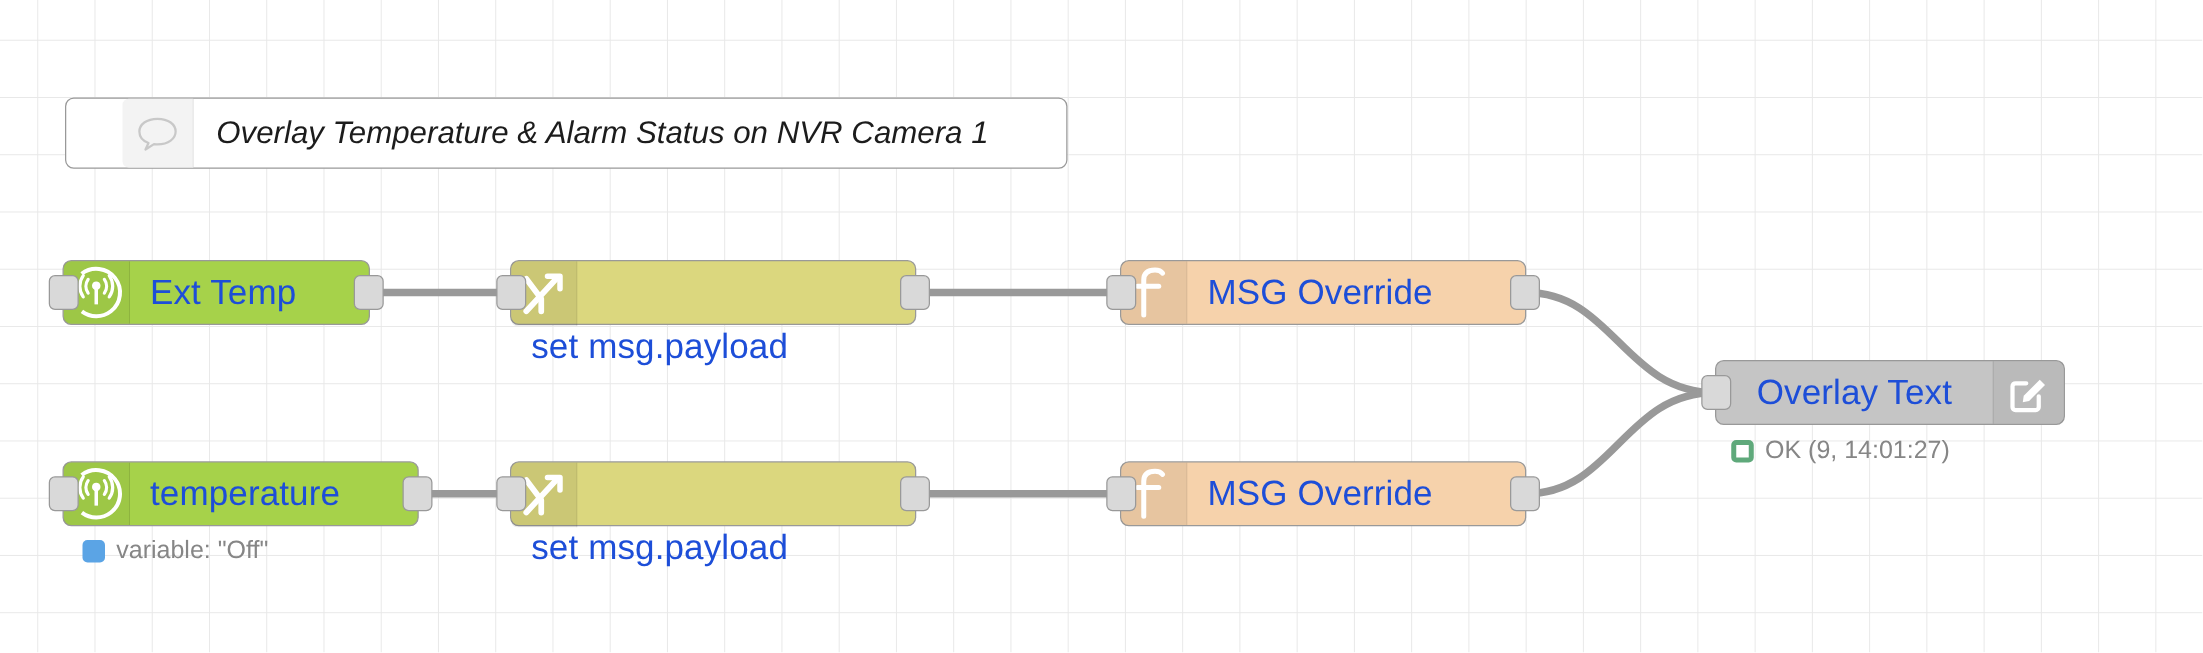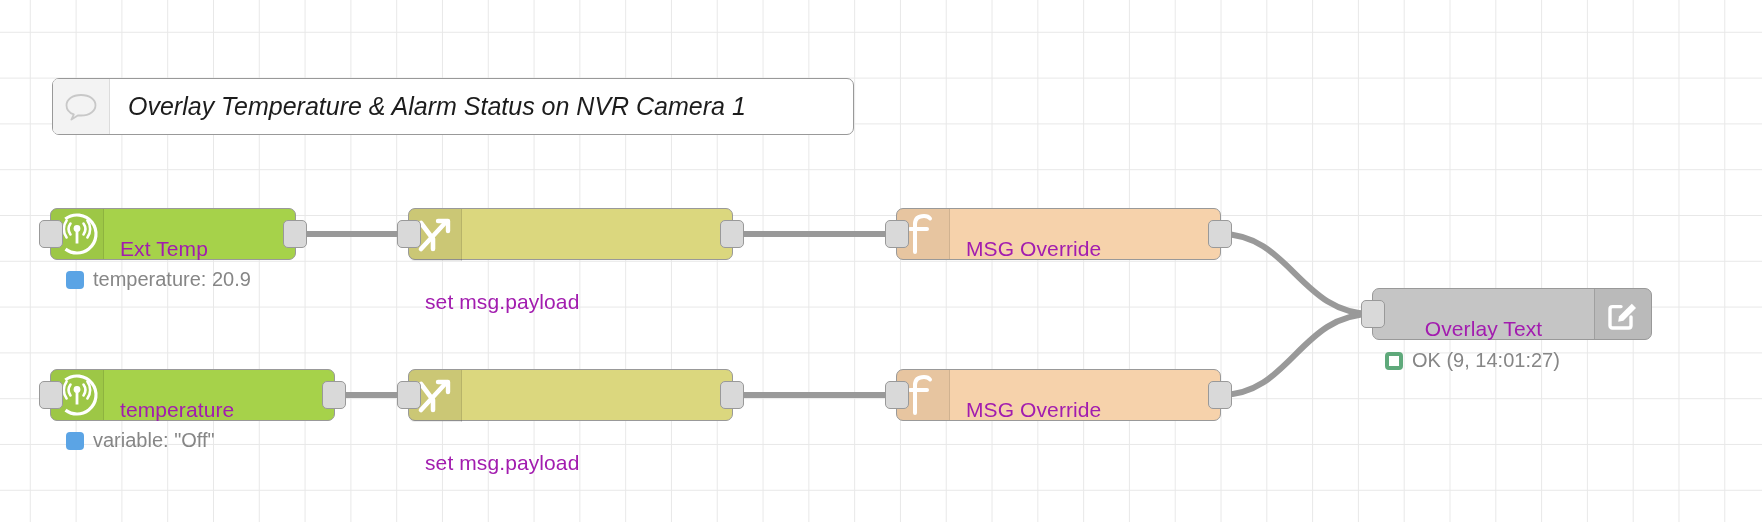--- a/index.html
+++ b/index.html
@@ -56,25 +56,24 @@
     align-items: center;
     justify-content: center;
     overflow: hidden;
     position: relative;
   }
   .node-label {
     flex: 1 1 auto;
     display: flex;
     align-items: center;
     padding: 0 16px;
-    font-size: 21px;
-    color: #a21caf;
+    font-size: 28px;
+    color: #1d4ed8;
     letter-spacing: 0.1px;
     white-space: nowrap;
-    margin-top: 29px;
   }
   .node-label.italic { }
 
   
   .port {
     position: absolute;
     width: 22px;
     height: 26px;
     background: #d9d9d9;
     border: 1.6px solid #999999;
@@ -135,20 +134,21 @@
   .comment-node {
     position: absolute;
     z-index: 2;
     box-sizing: border-box;
     display: flex;
     align-items: stretch;
     height: 57px;
     background: #ffffff;
     border: 1.6px solid #999999;
     border-radius: 7px;
+    padding-left: 45px;
   }
   .comment-icon-cell {
     width: 56px;
     flex: 0 0 56px;
     background: #f3f3f3;
     border-right: 1.4px solid #dcdcdc;
     border-radius: 5px 0 0 5px;
     display: flex;
     align-items: center;
     justify-content: center;
@@ -202,24 +202,20 @@
         <circle cx="23" cy="17.5" r="3.4" fill="#ffffff"></circle>
         <rect x="21.6" y="19.5" width="2.8" height="13" fill="#ffffff"></rect>
         <path d="M16.5 12.5 A 9.5 9.5 0 0 0 16.5 23.5" fill="none" stroke="#ffffff" stroke-width="2.6" stroke-linecap="round"></path>
         <path d="M29.5 12.5 A 9.5 9.5 0 0 1 29.5 23.5" fill="none" stroke="#ffffff" stroke-width="2.6" stroke-linecap="round"></path>
         <path d="M12.6 9.5 A 14.5 14.5 0 0 0 12.6 26.5" fill="none" stroke="#ffffff" stroke-width="2.6" stroke-linecap="round"></path>
         <path d="M33.4 9.5 A 14.5 14.5 0 0 1 33.4 26.5" fill="none" stroke="#ffffff" stroke-width="2.6" stroke-linecap="round"></path>
       </svg>
     </div>
     <div class="node-label">Ext Temp</div>
     <div class="port out"></div>
-  </div>
-  <div class="node-status" style="left:66px; top:268px;">
-    <span class="status-dot blue"></span>
-    <span>temperature: 20.9</span>
   </div>
 
   <div class="node change" style="left:408px; top:208px; width:325px;">
     <div class="port in"></div>
     <div class="node-icon-cell">
       <svg width="40" height="40" viewBox="0 0 40 40">
         <path d="M6 8 L 18 24 L 18 34" fill="none" stroke="#ffffff" stroke-width="4.6" stroke-linecap="round" stroke-linejoin="round"></path>
         <path d="M6 34 L 30 8" fill="none" stroke="#ffffff" stroke-width="4.6" stroke-linecap="round"></path>
         <path d="M23 6 L 33 6 L 33 16" fill="none" stroke="#ffffff" stroke-width="4.4" stroke-linecap="round" stroke-linejoin="round"></path>
       </svg>

